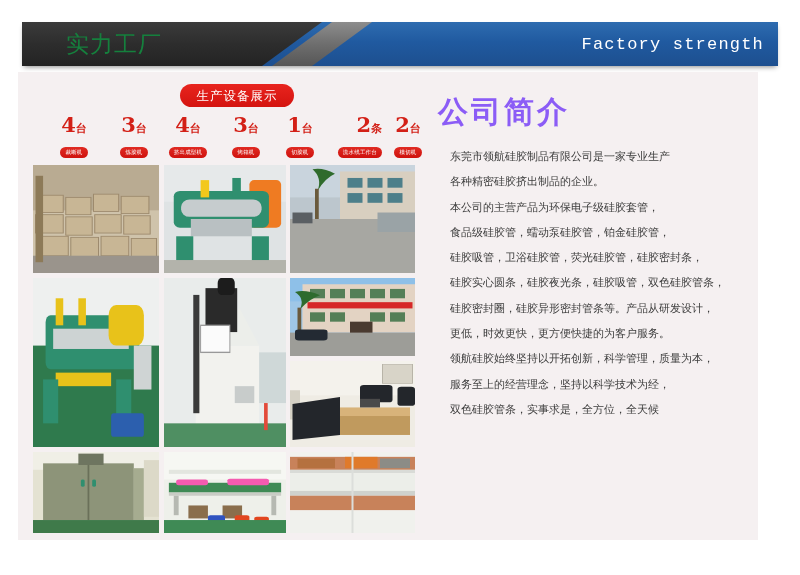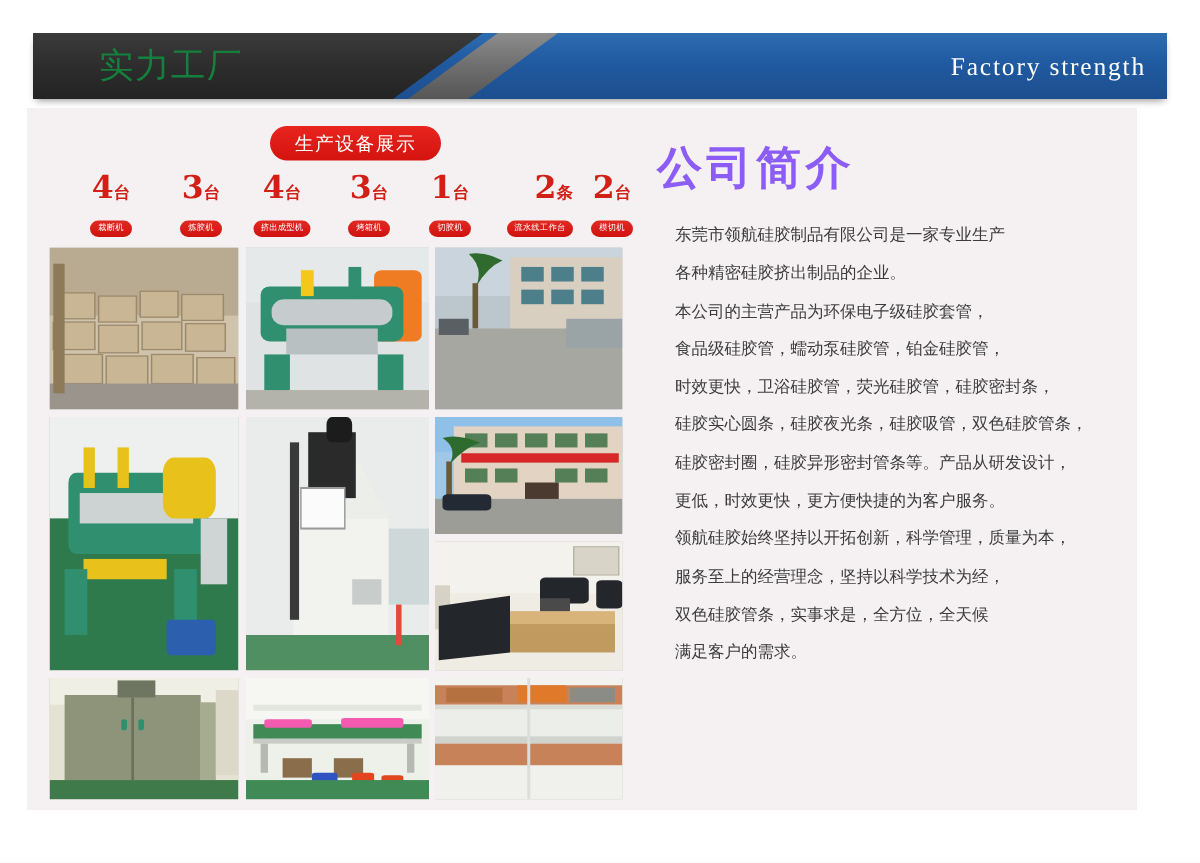--- a/index.html
+++ b/index.html
@@ -33,21 +33,21 @@
   }
   .header-cn{
     position:absolute;left:44px;top:0;height:44px;line-height:44px;
     color:#15803d;font-size:23px;letter-spacing:1px;z-index:4;
     font-family:"DejaVu Sans",sans-serif;font-weight:400;
     white-space:nowrap;
   }
   .header-en{
     position:absolute;right:14px;top:0;height:44px;line-height:46px;
     color:#ffffff;font-size:17px;letter-spacing:1.2px;z-index:4;
-    font-family:Liberation Serif, serif;
+    font-family:Liberation Mono, monospace;
     white-space:nowrap;
   }
   
   .panel{
     position:absolute;left:18px;top:72px;width:740px;height:468px;
     background:#f5f0f1;
   }
   
   .left-col{position:absolute;left:14px;top:10px;width:396px;height:450px;}
   .pill{
@@ -329,24 +329,23 @@
       </div>
   </div>
 
   <div class="right-col">
     <div class="about-title">公司简介</div>
     <div class="about-body">
         <p>东莞市领航硅胶制品有限公司是一家专业生产</p>
         <p>各种精密硅胶挤出制品的企业。</p>
         <p>本公司的主营产品为环保电子级硅胶套管，</p>
         <p>食品级硅胶管，蠕动泵硅胶管，铂金硅胶管，</p>
-        <p>时效更快，卫浴硅胶管，荧光硅胶管，硅胶密封条，</p>
+        <p>硅胶吸管，卫浴硅胶管，荧光硅胶管，硅胶密封条，</p>
         <p>硅胶实心圆条，硅胶夜光条，硅胶吸管，双色硅胶管条，</p>
         <p>硅胶密封圈，硅胶异形密封管条等。产品从研发设计，</p>
         <p>更低，时效更快，更方便快捷的为客户服务。</p>
         <p>领航硅胶始终坚持以开拓创新，科学管理，质量为本，</p>
         <p>服务至上的经营理念，坚持以科学技术为经，</p>
         <p>双色硅胶管条，实事求是，全方位，全天候</p>
-        <p>满足客户的需求。</p>
       </div>
   </div>
 
 </div>
 
 </body></html>

